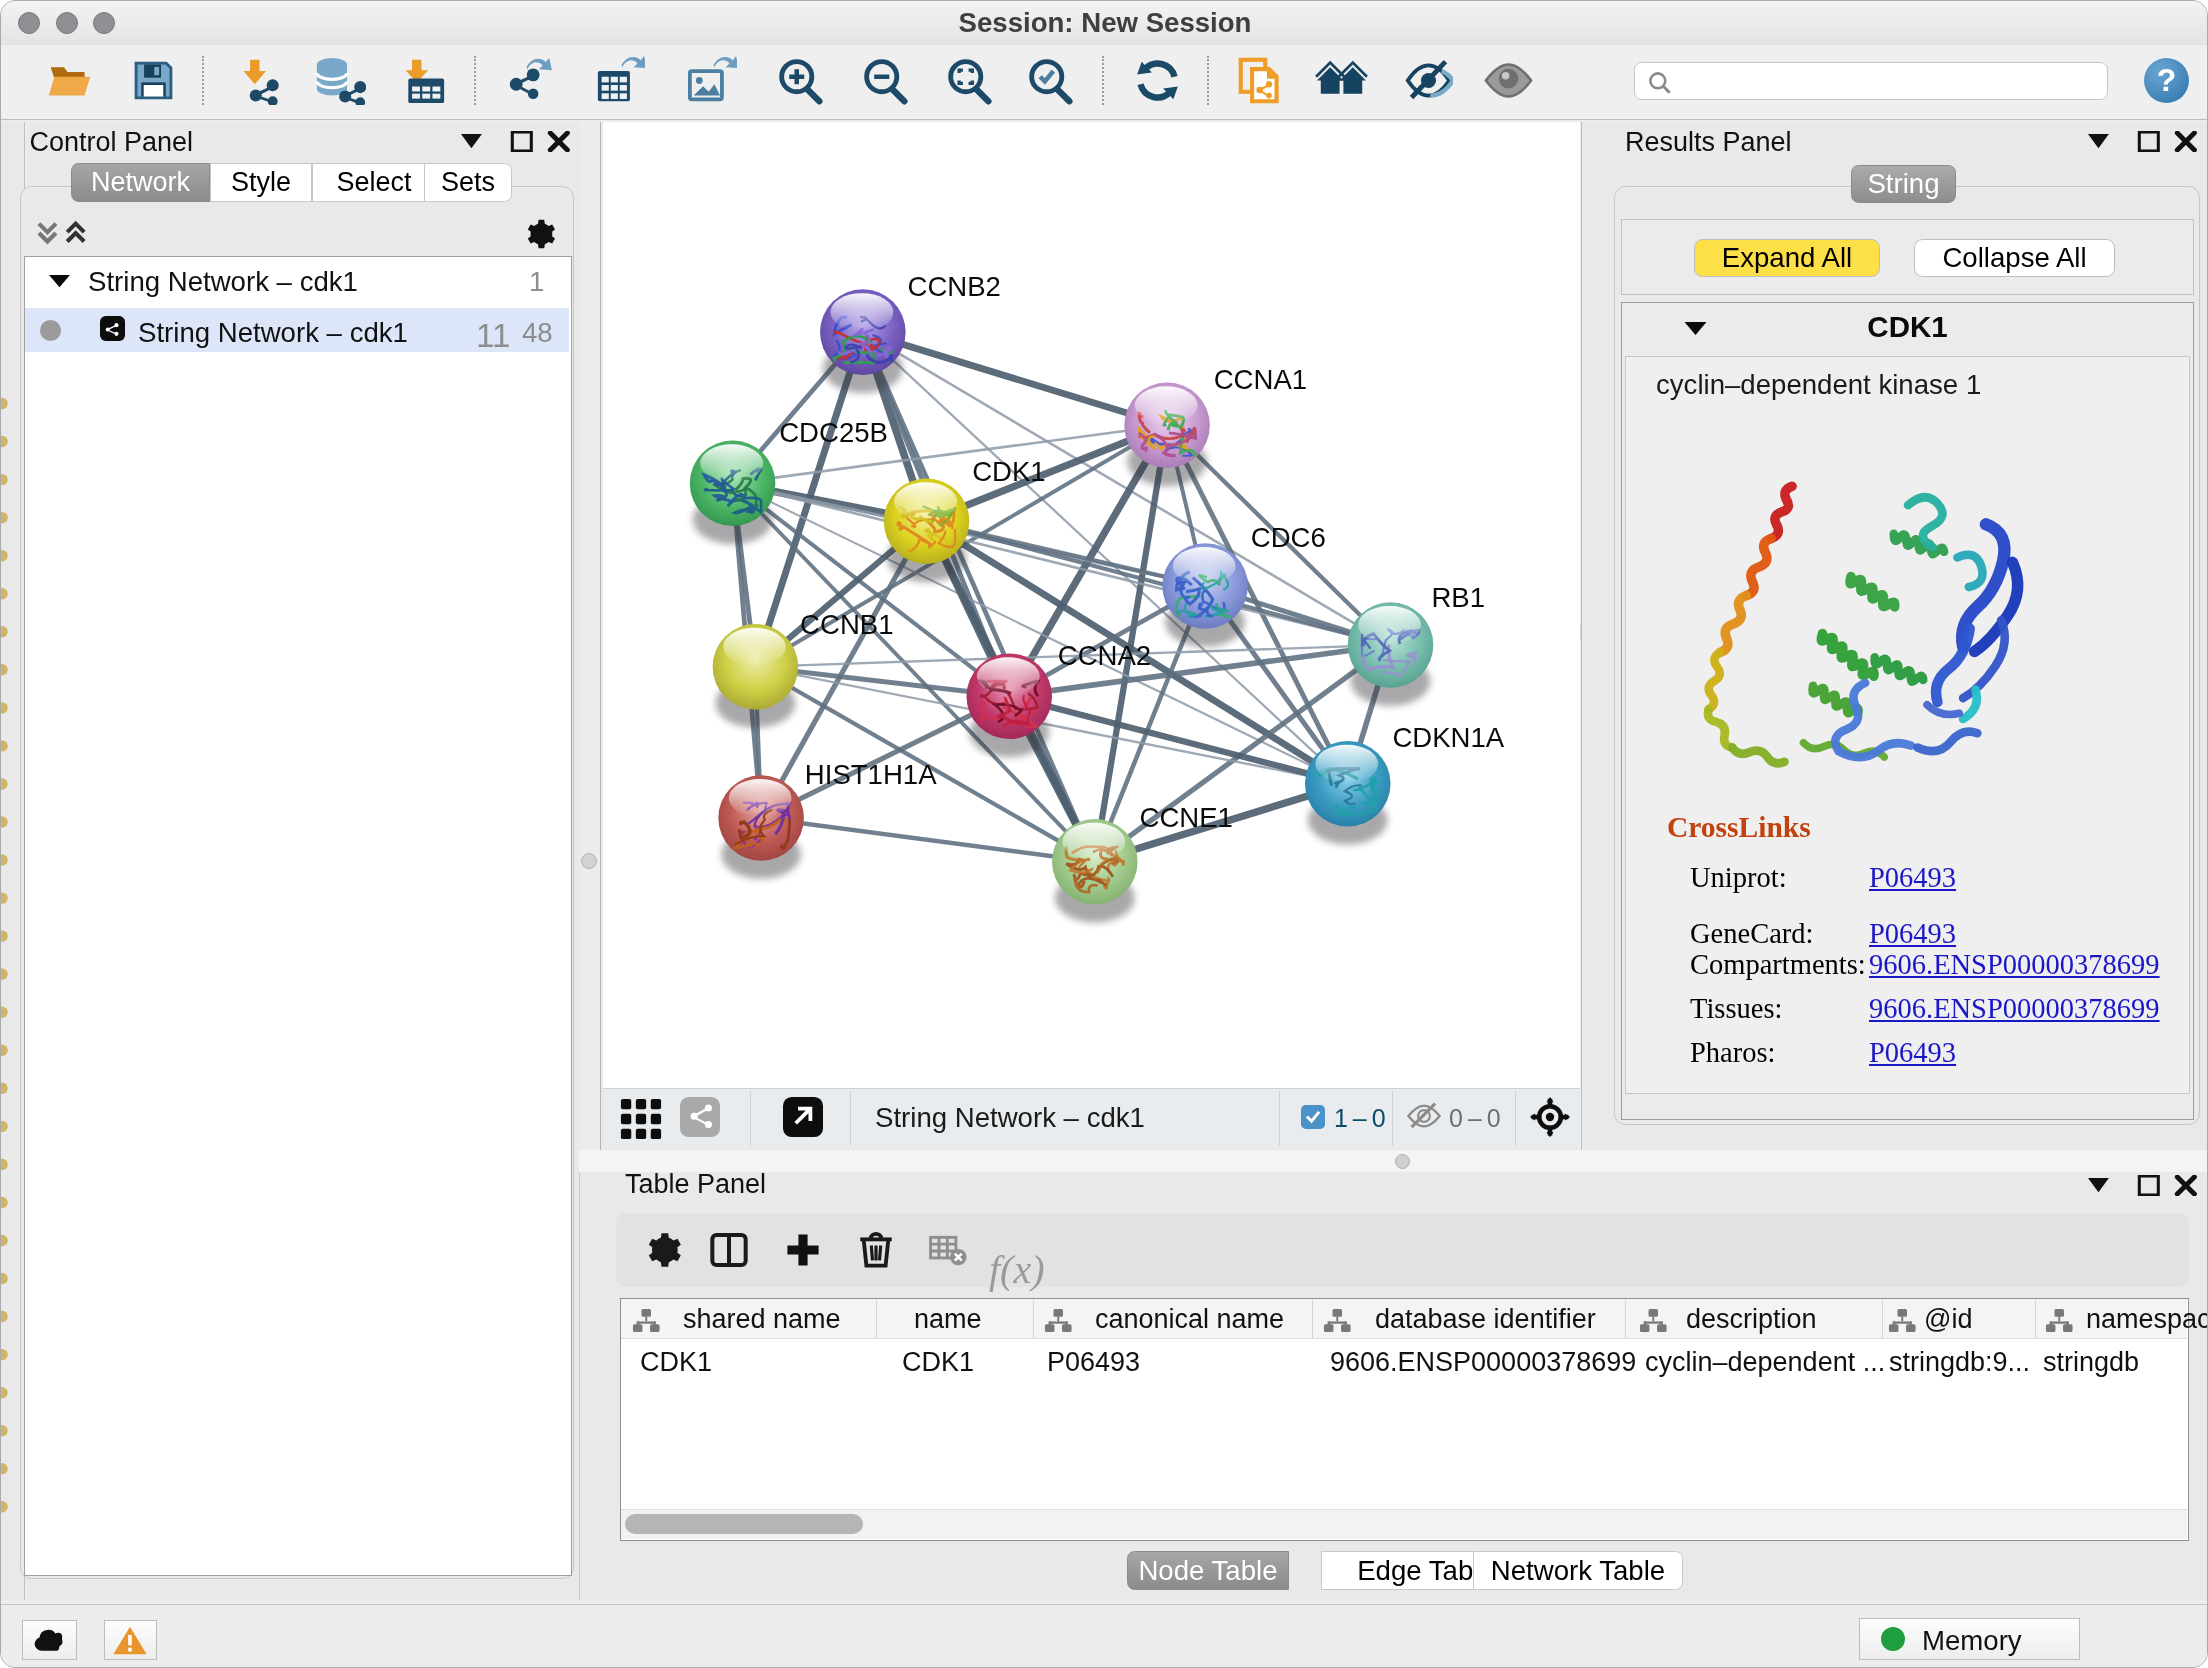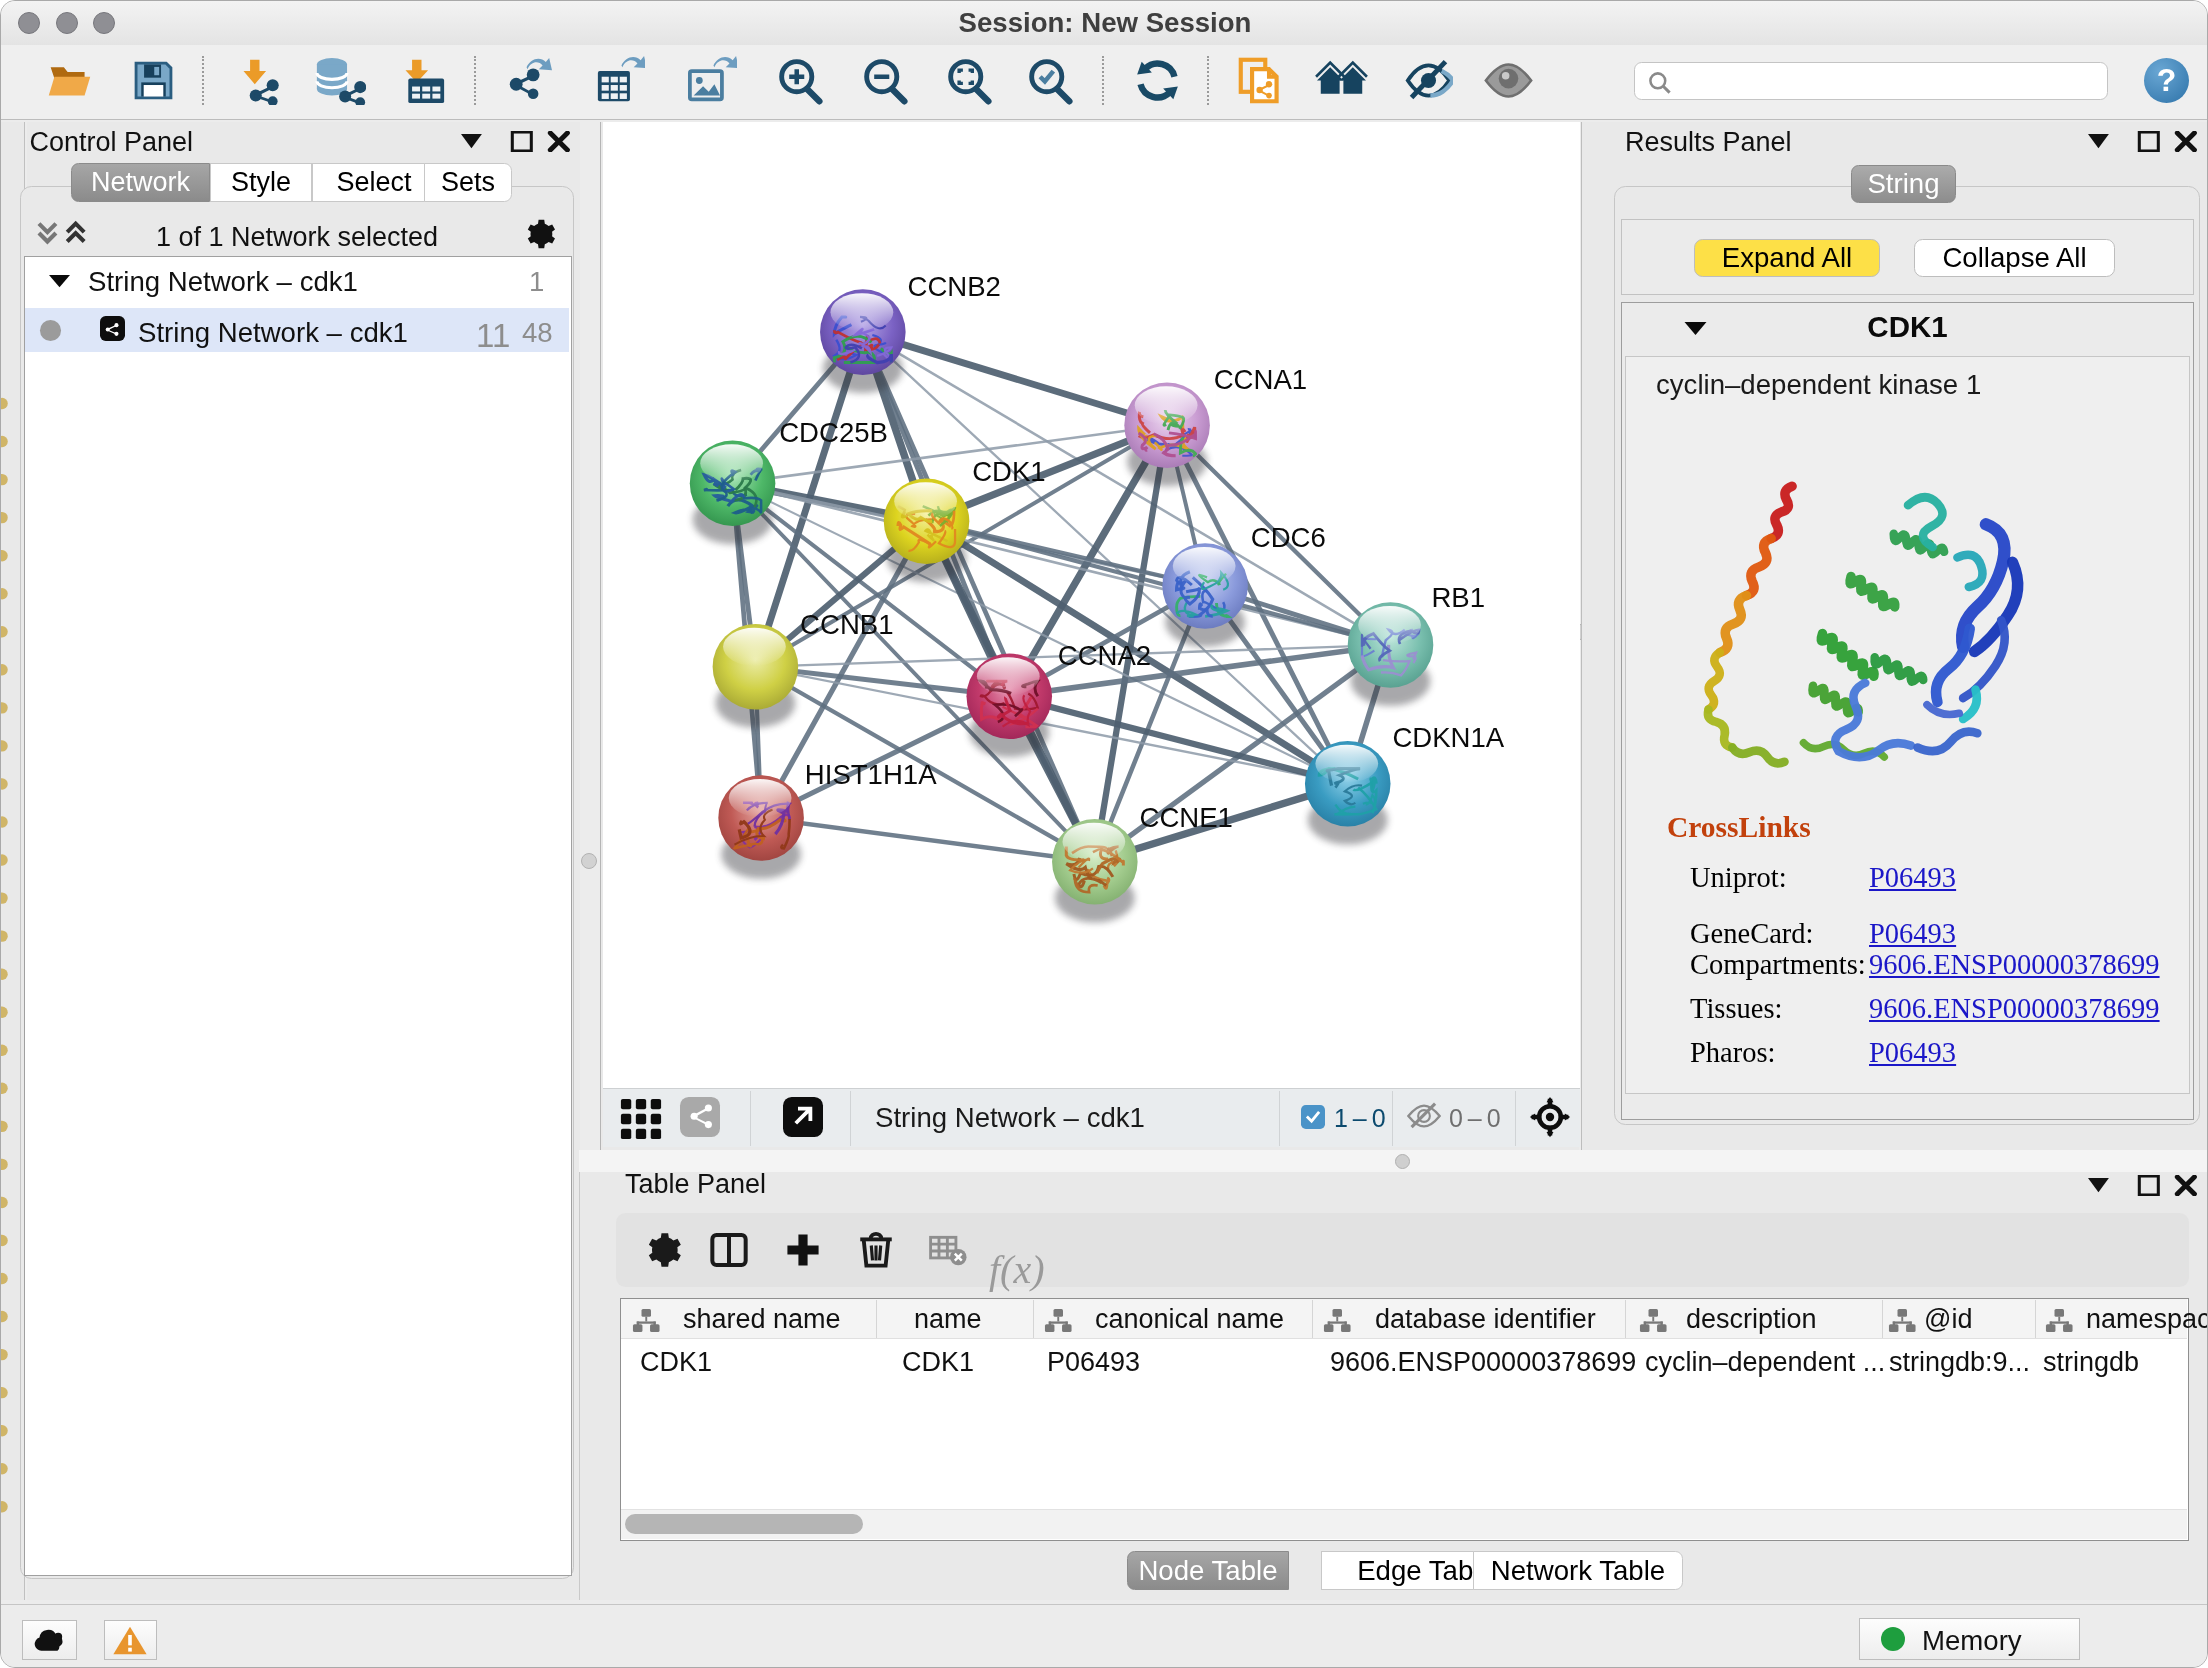--- a/index.html
+++ b/index.html
@@ -261,21 +261,20 @@
   <svg style="position:absolute;left:34px;top:217px" width="55" height="32" viewBox="0 0 29 17">
     <g fill="none" stroke="#777" stroke-width="2.2">
         <path d="M2 3 L6.5 7.5 L11 3"></path>
         <path d="M2 8 L6.5 12.5 L11 8"></path>
       </g>
     <g fill="none" stroke="#333" stroke-width="2.2">
         <path d="M17 7.5 L21.5 3 L26 7.5"></path>
         <path d="M17 12.5 L21.5 8 L26 12.5"></path>
       </g>
   </svg>
-  <div style="position:absolute;left:19px;top:221px;width:554px;text-align:center;font-size:27px;color:#111;">1 of 1 Network selected</div>
   <svg style="position:absolute;left:521px;top:216px" width="34" height="34" viewBox="0 0 24 24">
       <path fill="#111" d="M12 8a4 4 0 1 0 0 8 4 4 0 0 0 0-8zm9.4 4c0-.6-.1-1.1-.2-1.6l2.1-1.6-2-3.5-2.5 1a7.6 7.6 0 0 0-2.7-1.6L15.7 2h-4l-.4 2.7c-1 .3-1.9.9-2.7 1.6l-2.5-1-2 3.5 2.1 1.6c-.1.5-.2 1-.2 1.6s.1 1.1.2 1.6l-2.1 1.6 2 3.5 2.5-1c.8.7 1.7 1.3 2.7 1.6l.4 2.7h4l.4-2.7c1-.3 1.9-.9 2.7-1.6l2.5 1 2-3.5-2.1-1.6c.1-.5.2-1 .2-1.6z"></path>
     </svg>
   <div class="wbox" style="left:23px; top:255px; width:548px; height:1320px;">
     <div style="position:absolute;left:0;top:51px;width:544px;height:44px;background:#dde6f8;"></div>
     <svg style="position:absolute;left:23px;top:17px" width="23" height="14.3" viewBox="0 0 24 15">
         <path d="M1 1 L23 1 L12 14 Z" fill="#0a0a0a"></path>
       </svg>
     <div style="position:absolute;left:63px;top:8.6px;font-size:27.6px;color:#111;">String Network – cdk1</div>
     <div class="gray" style="position:absolute;left:504px;top:8.6px;font-size:27.6px;">1</div>

